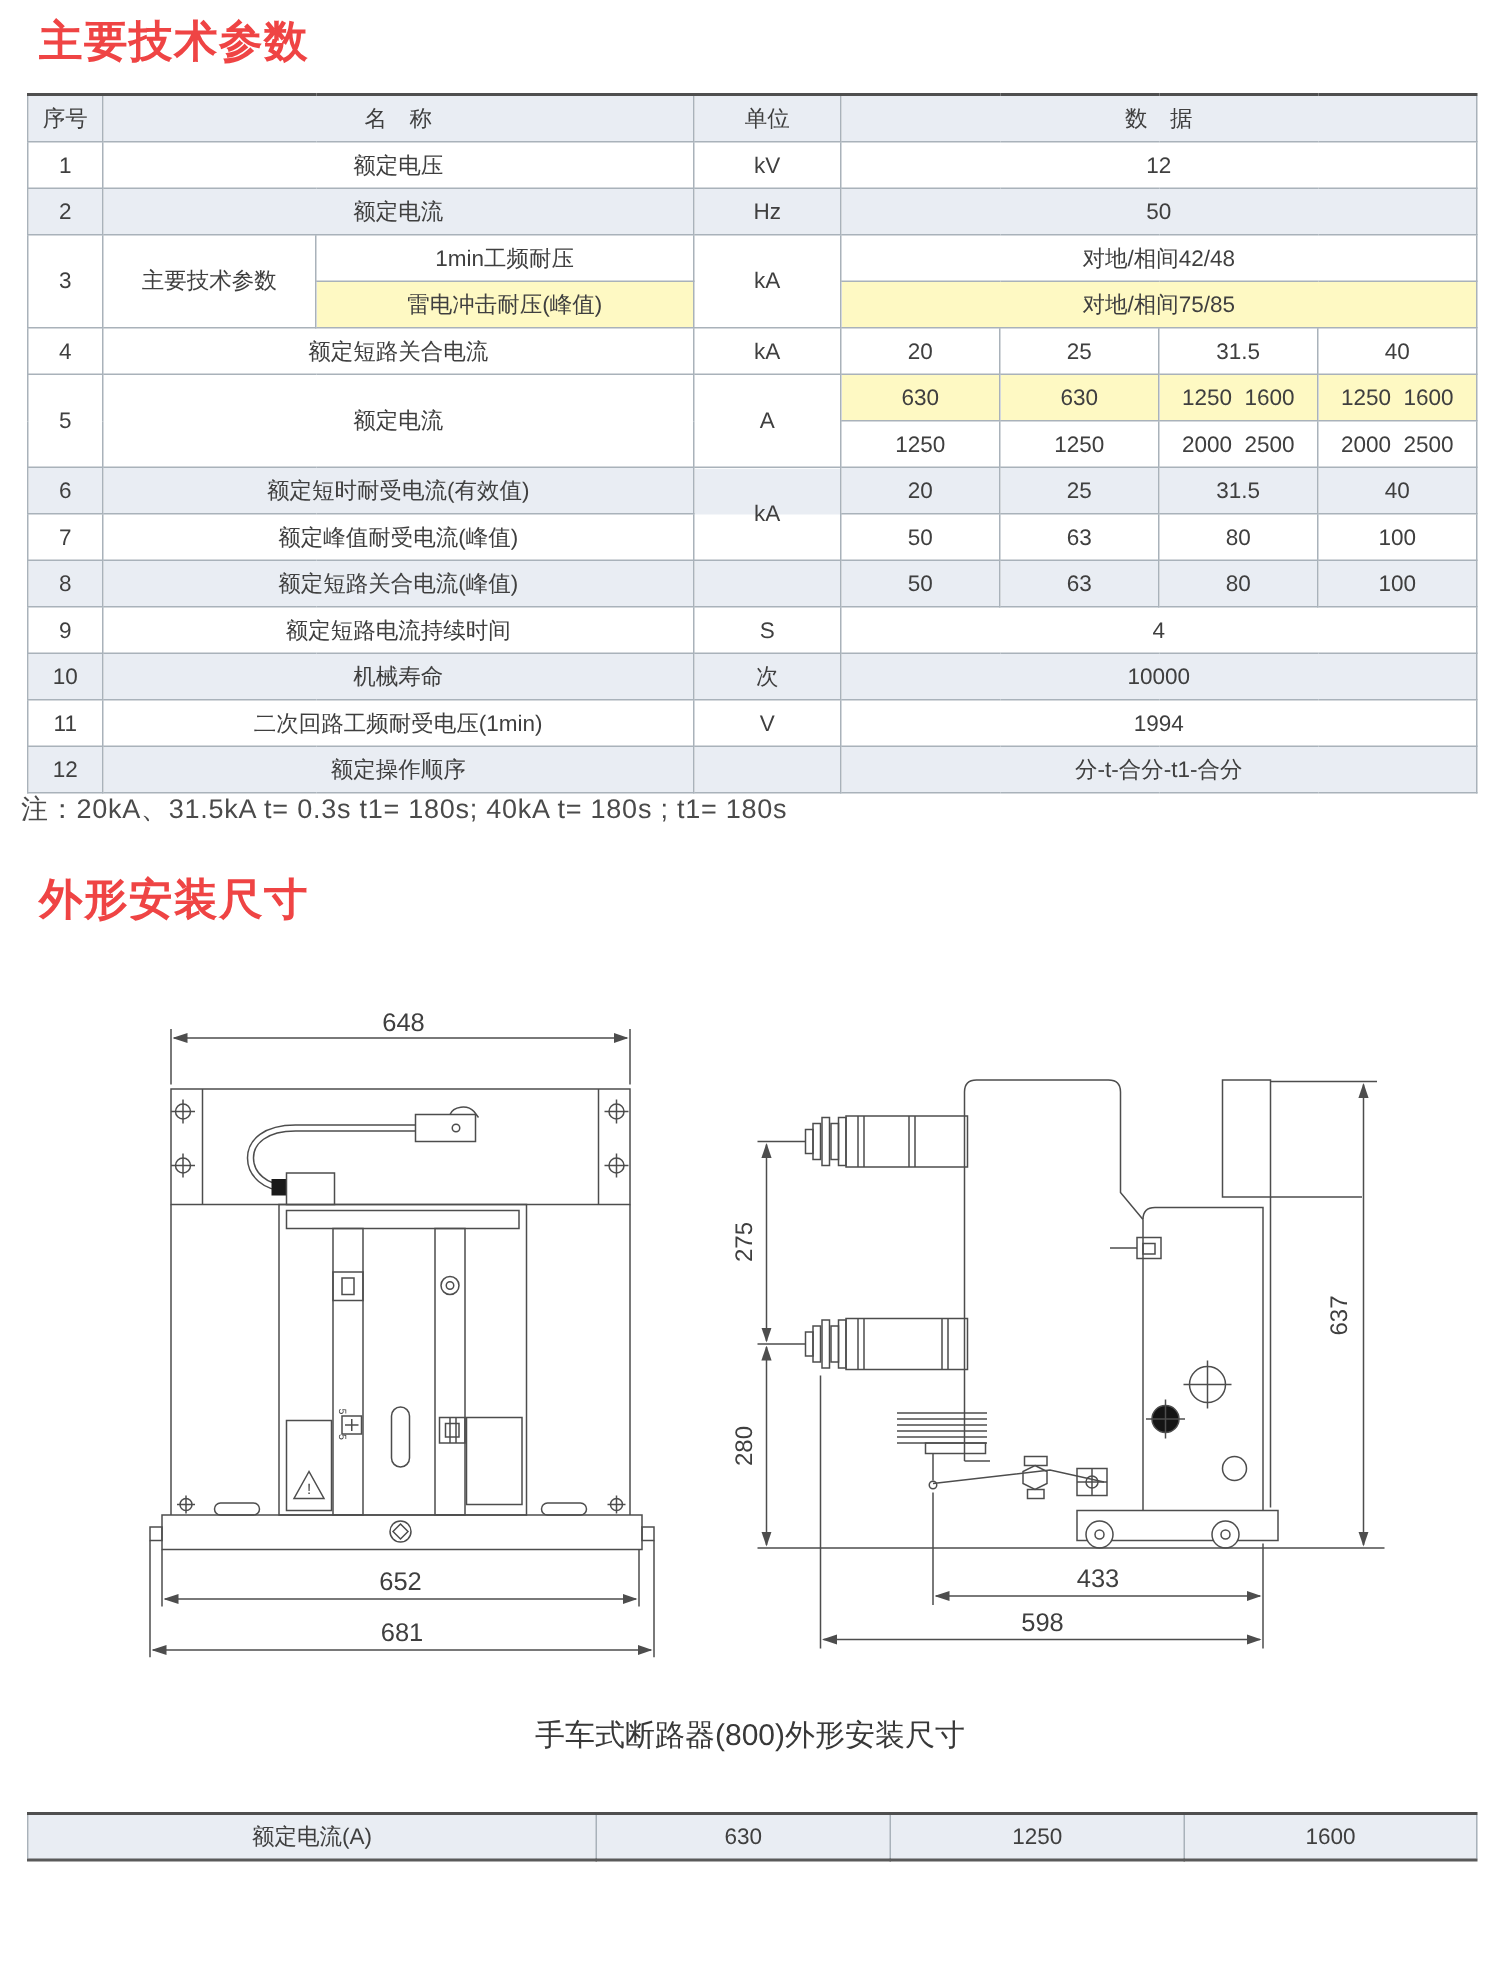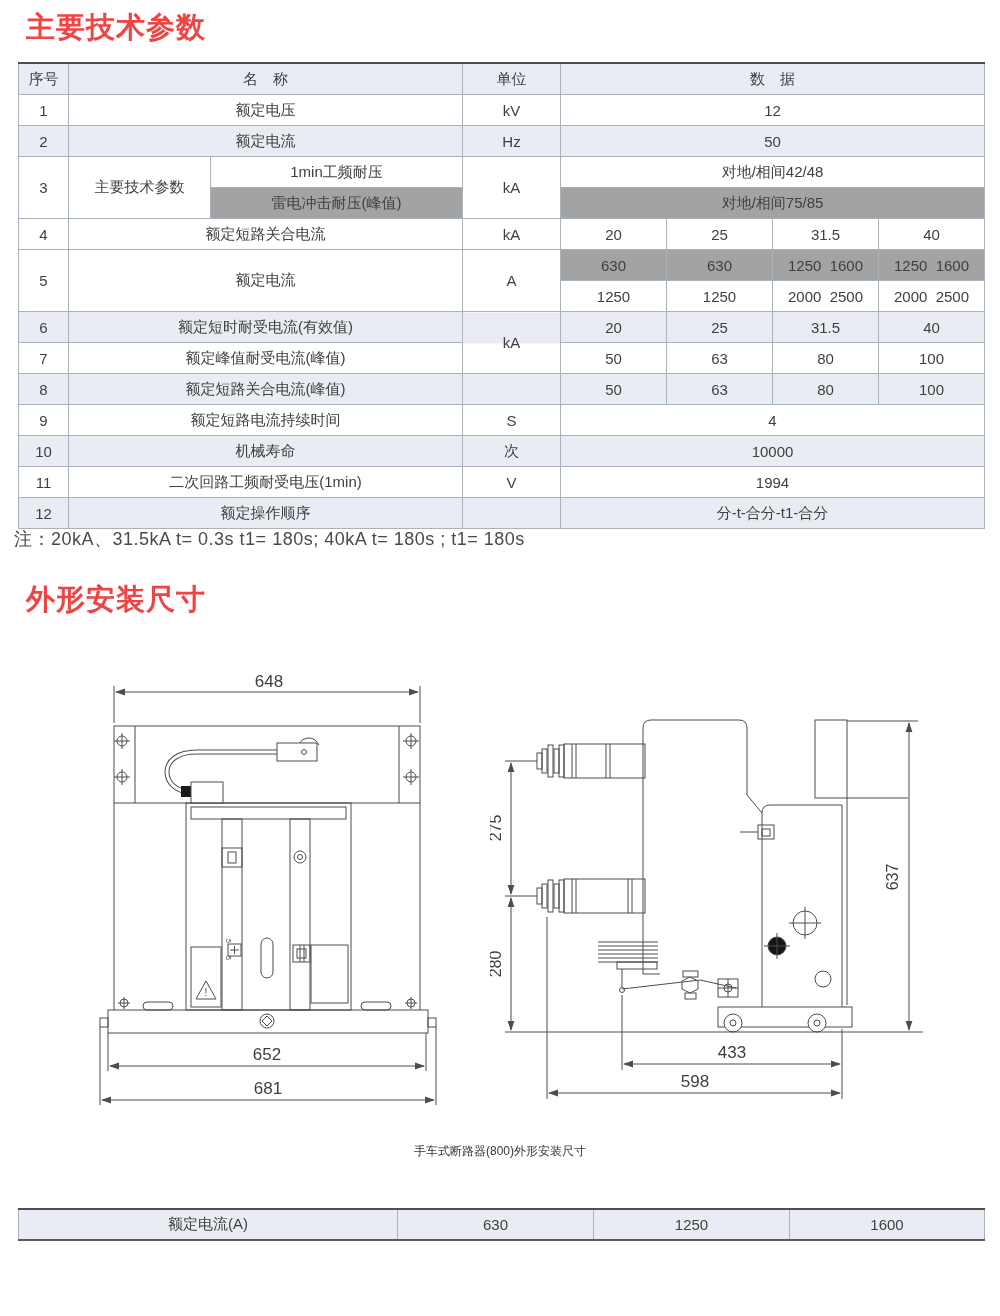--- a/index.html
+++ b/index.html
@@ -5,27 +5,27 @@
   html,body{margin:0;padding:0;}
   .page{position:relative;width:1000px;height:1316px;background:#ffffff;overflow:hidden;
         font-family:"Liberation Sans","DejaVu Sans",sans-serif;color:#3f3f3f;}
   .sec-title{position:absolute;left:26px;margin:0;color:#ef4444;font-size:29px;font-weight:bold;letter-spacing:1px;}
   #title1{top:8px;} #title2{top:580px;}
   table{border-collapse:collapse;table-layout:fixed;}
   .ptable{position:absolute;left:18px;top:62px;width:967px;border-top:2px solid #4f4f4f;}
   .ptable td{border:1px solid #a9b2ba;height:30px;text-align:center;vertical-align:middle;
              font-size:15px;padding:0 4px;overflow:hidden;white-space:nowrap;}
   .shade>td{background:#e9edf3;}
-  td.cs{background:#a3a3a3;}
+  td.cs{background:#fef9c3;}
   td.split{background:linear-gradient(to bottom,#e9edf3 50%,#ffffff 50%) !important;}
   .note{position:absolute;left:14px;top:527px;font-size:18px;color:#4a4a4a;letter-spacing:0.5px;}
   .fig{position:absolute;}
   #fig-front{left:78px;top:655px;}
   #fig-side{left:490px;top:655px;}
-  .caption{position:absolute;left:0;top:1143px;width:1000px;text-align:center;font-size:12px;color:#383838;}
+  .caption{position:absolute;left:0;top:1143px;width:1000px;text-align:center;font-size:20px;color:#383838;}
   .stable{position:absolute;left:18px;top:1208px;width:967px;border-top:2px solid #4f4f4f;border-bottom:2px solid #5a5a5a;}
   .stable td{border:1px solid #a9b2ba;height:29px;text-align:center;vertical-align:middle;font-size:15px;padding:0 16px;}
   svg text{fill:#3f3f3f;stroke:none;font-family:"Liberation Sans","DejaVu Sans",sans-serif;}
   .dimtxt{font-size:17px;}
 </style>
 </head>
 <body>
 
 <div class="page">
 

